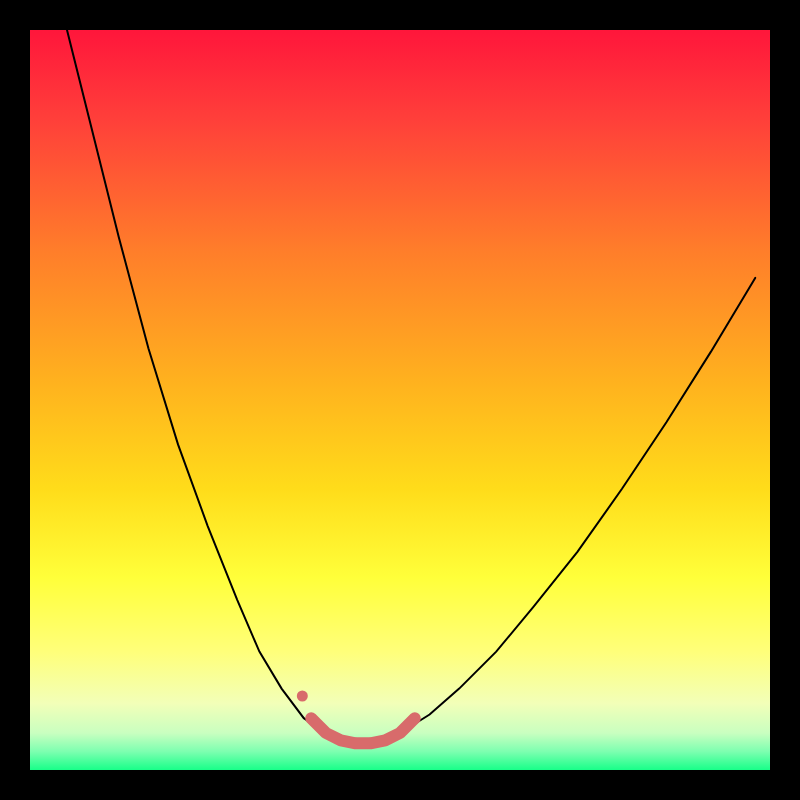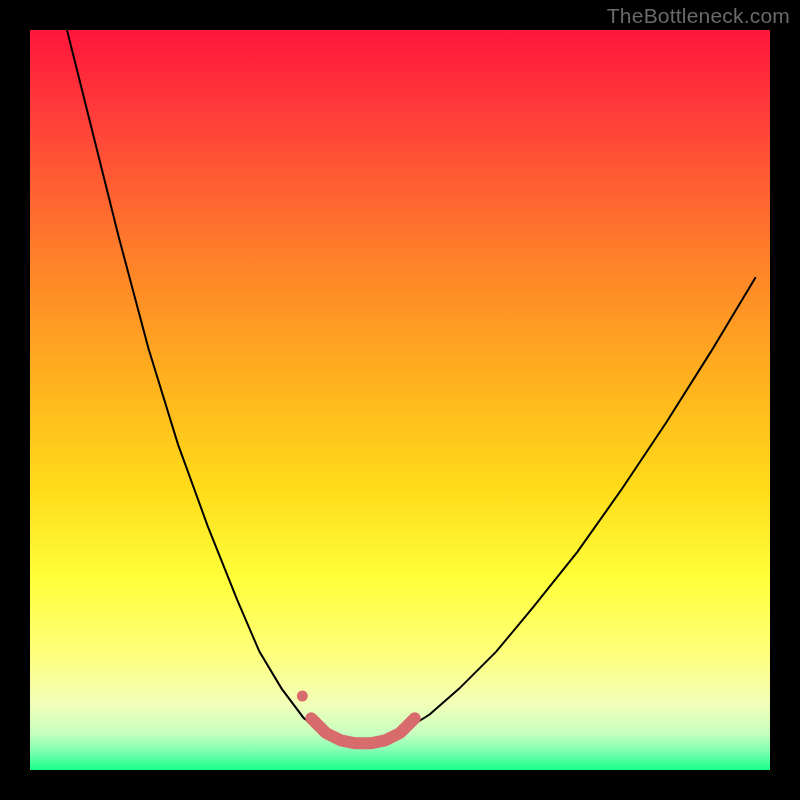--- a/index.html
+++ b/index.html
@@ -39,21 +39,20 @@
     font-weight: 400;
     letter-spacing: 0.2px;
     user-select: none;
   }
 </style>
 </head>
 <body>
 
 <div class="frame">
 
-  <div class="watermark">TheBottleneck.com</div>
 
   <div class="plot">
     <svg viewBox="0 0 740 740" preserveAspectRatio="none">
       <defs>
         <linearGradient id="bg" x1="0" y1="0" x2="0" y2="1">
           <stop offset="0%" stop-color="#ff163b"></stop>
           <stop offset="12%" stop-color="#ff3f3a"></stop>
           <stop offset="30%" stop-color="#ff7e2a"></stop>
           <stop offset="48%" stop-color="#ffb31e"></stop>
           <stop offset="62%" stop-color="#ffdc1a"></stop>

